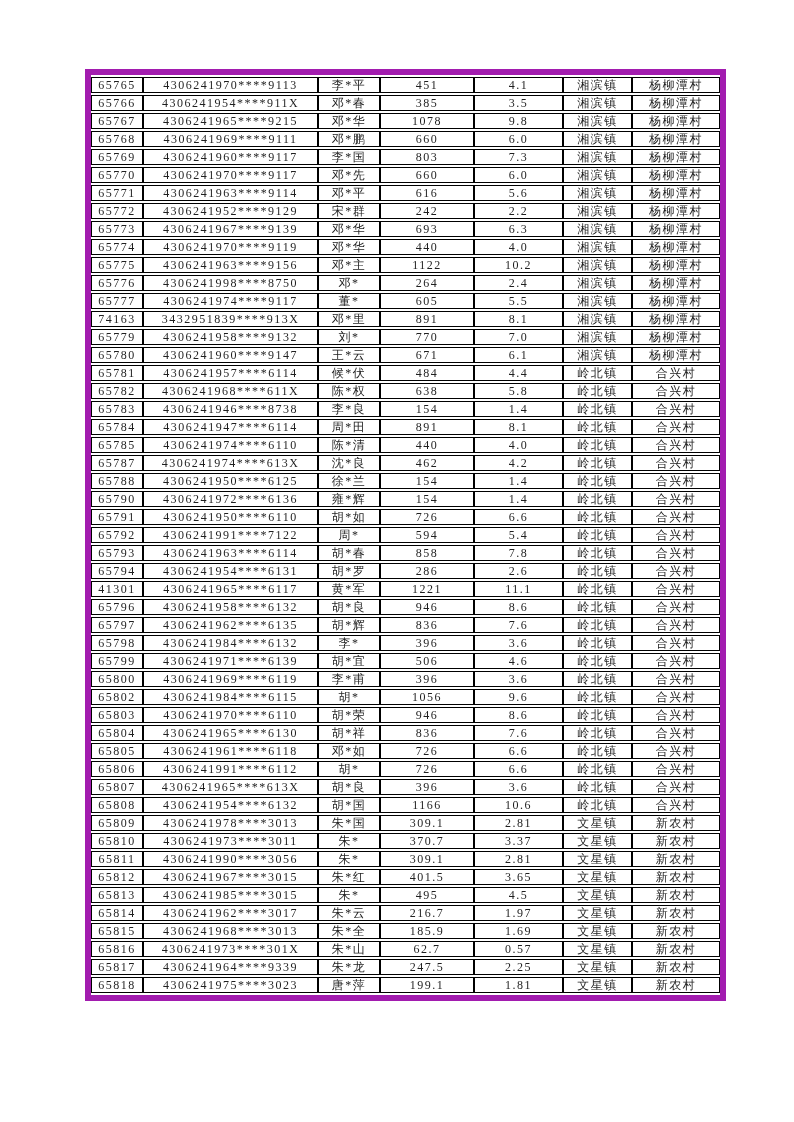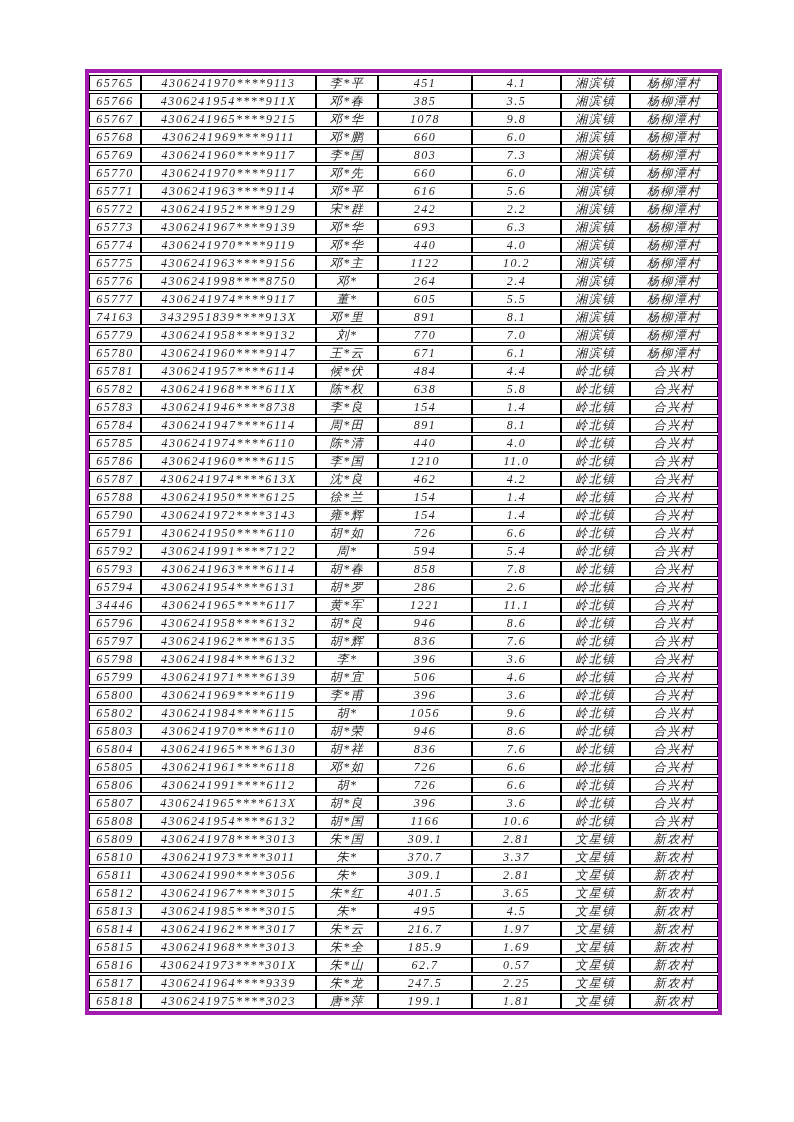--- a/index.html
+++ b/index.html
@@ -16,23 +16,22 @@
     font-family: "Liberation Serif", "DejaVu Serif", serif;
   }
   table.data-table {
     position: absolute;
     left: 85px;
     top: 69px;
     width: 629px;
     table-layout: fixed;
     border-collapse: separate;
     border-spacing: 0 2px;
-    border: 4px solid #a21caf;
+    border: 6px solid #a21caf;
     background: #ffffff;
-    font-style: italic;
   }
   table.data-table td {
     border: 1px solid #000000;
     height: 14px;
     line-height: 14px;
     padding: 0;
     text-align: center;
     vertical-align: middle;
     font-size: 12px;
     letter-spacing: 1.5px;
@@ -246,49 +245,40 @@
         <tr>
           <td>65785</td>
           <td>4306241974****6110</td>
           <td>陈*清</td>
           <td>440</td>
           <td>4.0</td>
           <td>岭北镇</td>
           <td>合兴村</td>
         </tr>
         <tr>
-          <td>65786</td>
-          <td>4306241960****6115</td>
-          <td>李*国</td>
-          <td>1210</td>
-          <td>11.0</td>
-          <td>岭北镇</td>
-          <td>合兴村</td>
-        </tr>
-        <tr>
           <td>65787</td>
           <td>4306241974****613X</td>
           <td>沈*良</td>
           <td>462</td>
           <td>4.2</td>
           <td>岭北镇</td>
           <td>合兴村</td>
         </tr>
         <tr>
           <td>65788</td>
           <td>4306241950****6125</td>
           <td>徐*兰</td>
           <td>154</td>
           <td>1.4</td>
           <td>岭北镇</td>
           <td>合兴村</td>
         </tr>
         <tr>
           <td>65790</td>
-          <td>4306241972****3143</td>
+          <td>4306241972****6136</td>
           <td>雍*辉</td>
           <td>154</td>
           <td>1.4</td>
           <td>岭北镇</td>
           <td>合兴村</td>
         </tr>
         <tr>
           <td>65791</td>
           <td>4306241950****6110</td>
           <td>胡*如</td>
@@ -318,21 +308,21 @@
         <tr>
           <td>65794</td>
           <td>4306241954****6131</td>
           <td>胡*罗</td>
           <td>286</td>
           <td>2.6</td>
           <td>岭北镇</td>
           <td>合兴村</td>
         </tr>
         <tr>
-          <td>34446</td>
+          <td>41301</td>
           <td>4306241965****6117</td>
           <td>黄*军</td>
           <td>1221</td>
           <td>11.1</td>
           <td>岭北镇</td>
           <td>合兴村</td>
         </tr>
         <tr>
           <td>65796</td>
           <td>4306241958****6132</td>

